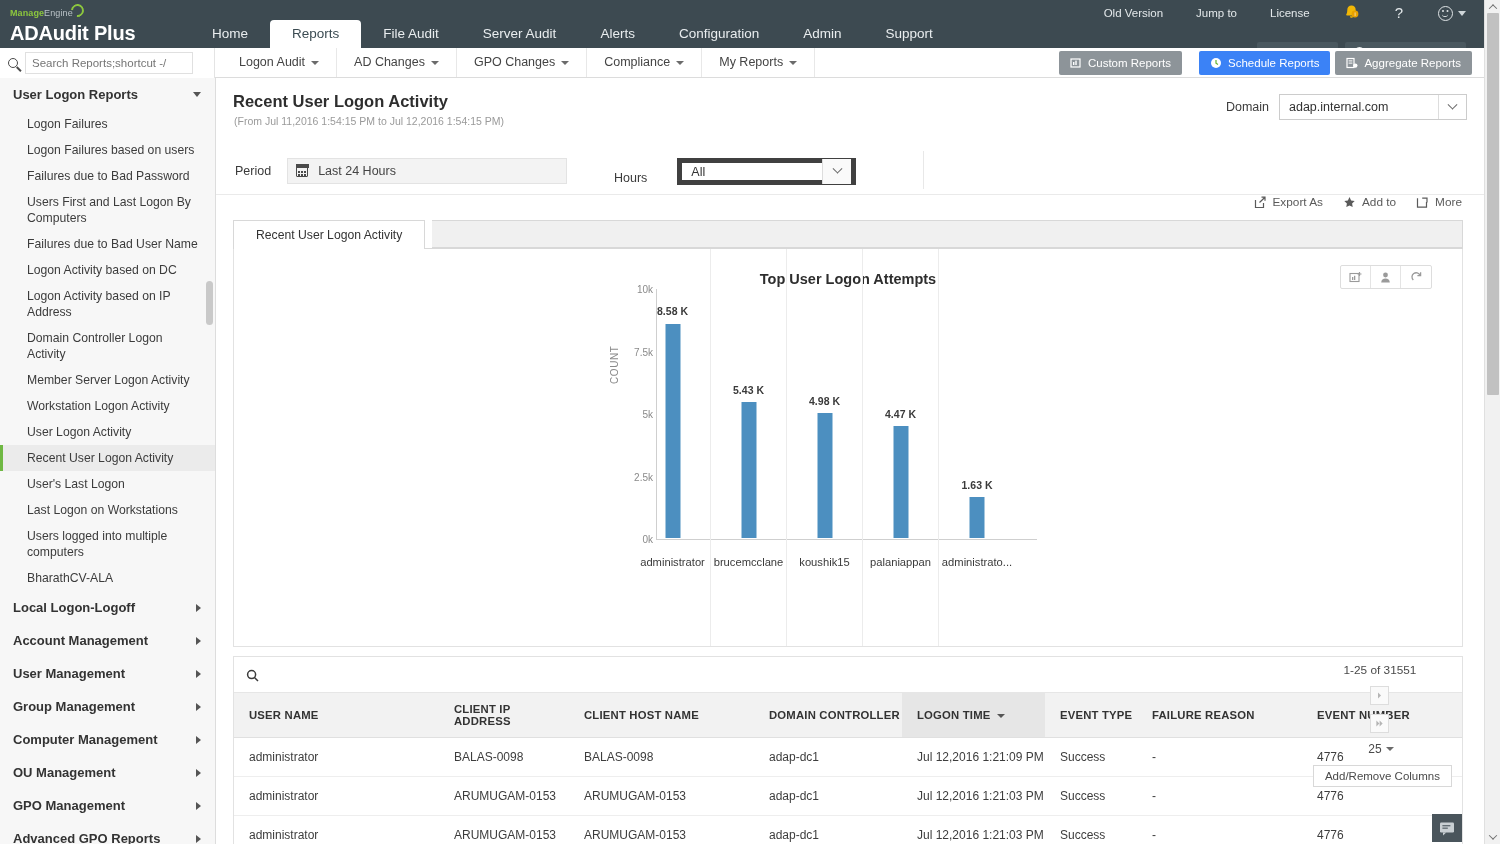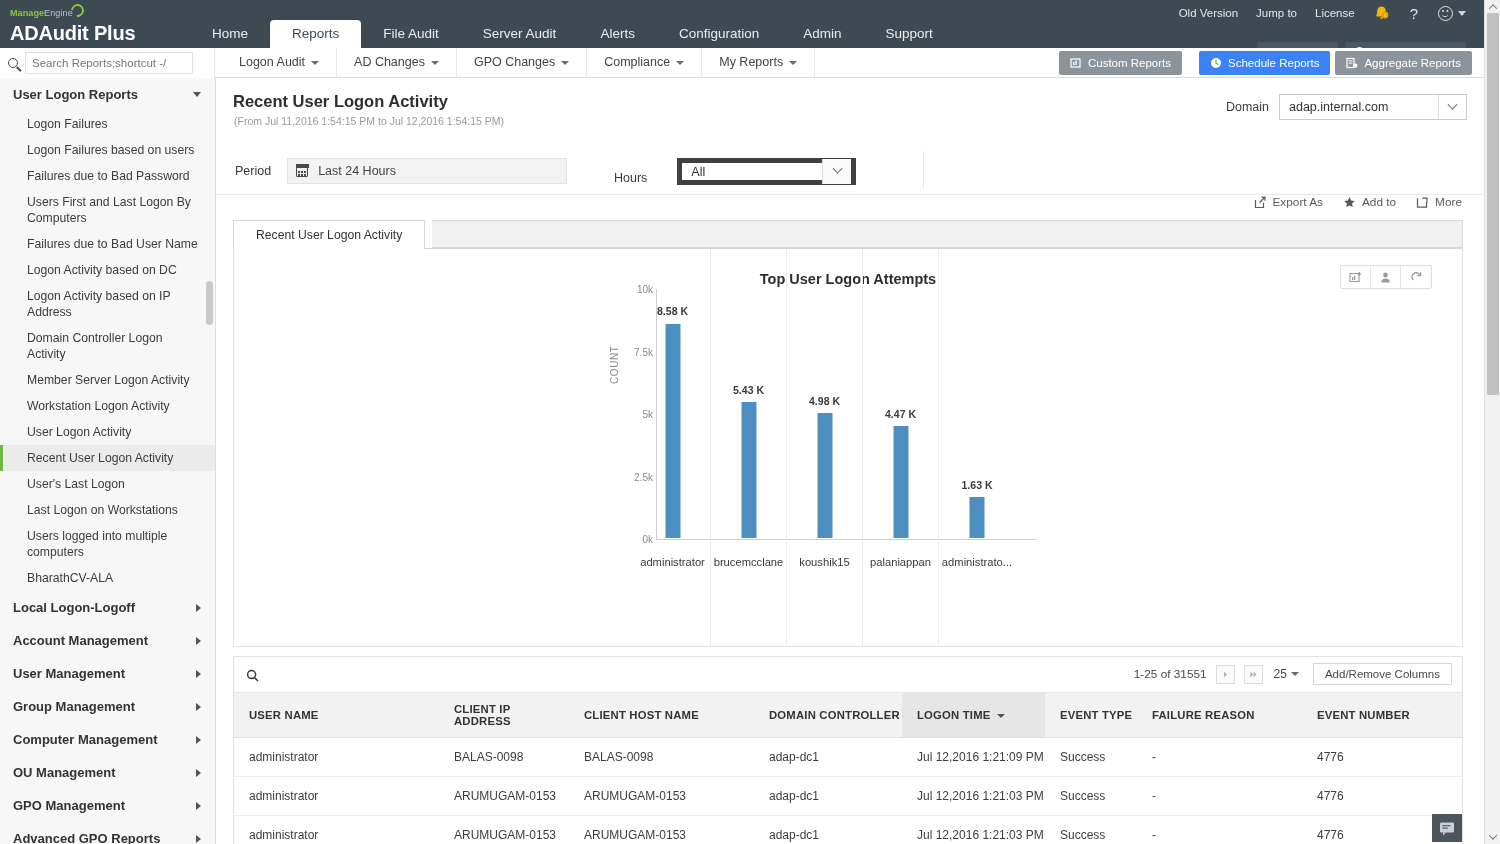--- a/index.html
+++ b/index.html
@@ -40,21 +40,21 @@
   .mainnav a {
     display: block; color: #e9edef; font-size: 13.5px; text-decoration: none;
     padding: 0 22px; line-height: 28px; height: 28px;
   }
   .mainnav a.active {
     background: #fff; color: #3b4b52; border-radius: 4px 4px 0 0;
     font-size: 13.5px;
   }
   .util {
     position: absolute; right: 18px; top: 4px;
-    display: flex; align-items: center; gap: 0px;
+    display: flex; gap: 15px;
   }
   .util a {
     color: #e3e8ea; font-size: 11.5px; text-decoration: none; padding: 0 9px;
     line-height: 18px;
   }
   .bell {
     position: relative; width: 17px; height: 17px; margin: 0 9px;
     display: inline-block;
   }
   .bell svg { display: block; }
@@ -308,21 +308,21 @@
   .table-panel {
     position: absolute; left: 17px; top: 578px; width: 1230px; height: 270px;
     border: 1px solid #e2e2e2; background: #fff;
   }
   .tbl-top { position: relative; height: 35px; }
   .tbl-search {
     position: absolute; left: 12px; top: 11px;
   }
   .pager {
     position: absolute; right: 10px; top: 6px; display: flex;
-    align-items: center; gap: 9px;
+    align-items: center; gap: 9px; flex-direction: column;
   }
   .pcount { font-size: 11.8px; color: #4a4a4a; }
   .pbtn {
     width: 19px; height: 19px; border: 1px solid #ddd; background: #fafafa;
     display: flex; align-items: center; justify-content: center; cursor: pointer;
   }
   .psel { font-size: 12px; color: #4a4a4a; display: flex;
           align-items: center; gap: 4px; cursor: pointer; margin-left: 2px; }
   .addrem {
     border: 1px solid #d8d8d8; background: #fff; font-size: 11.5px;

